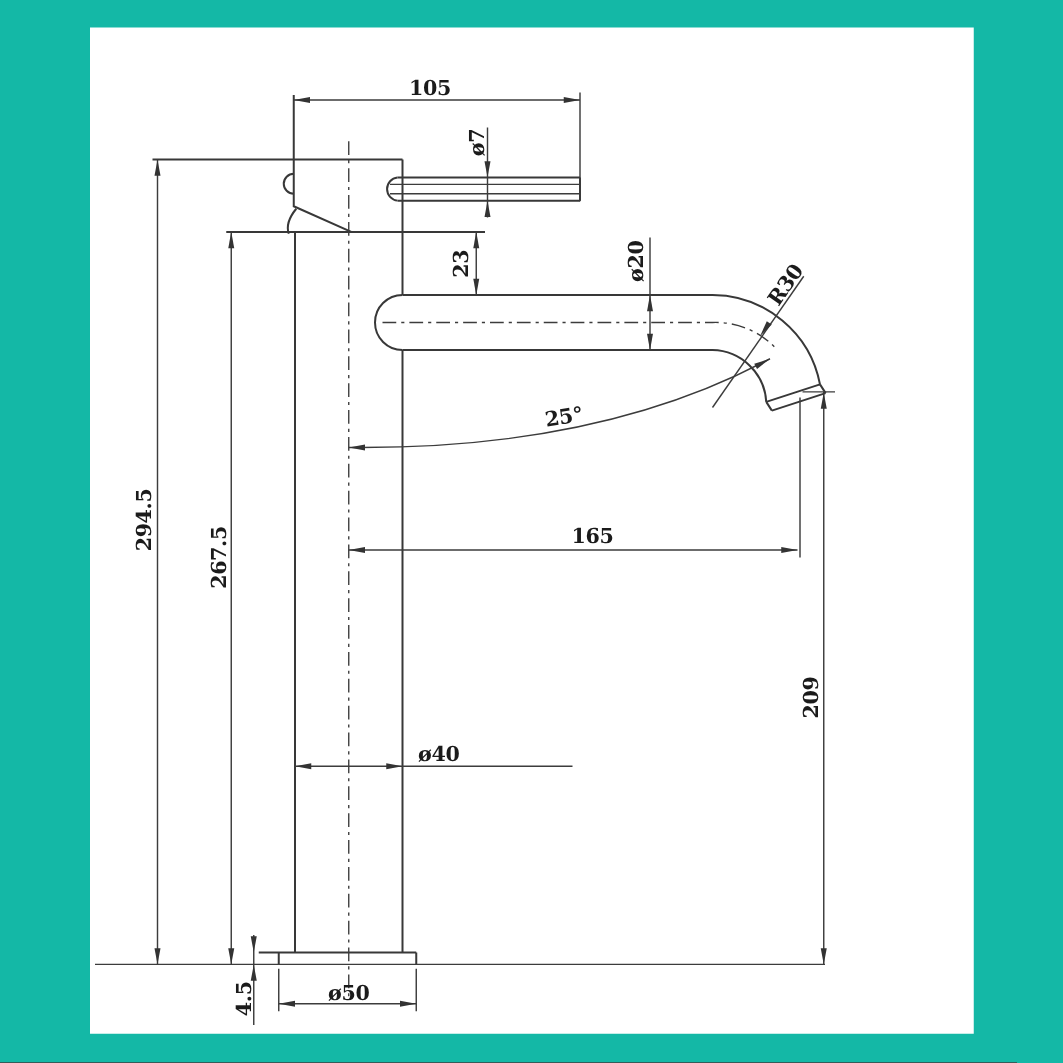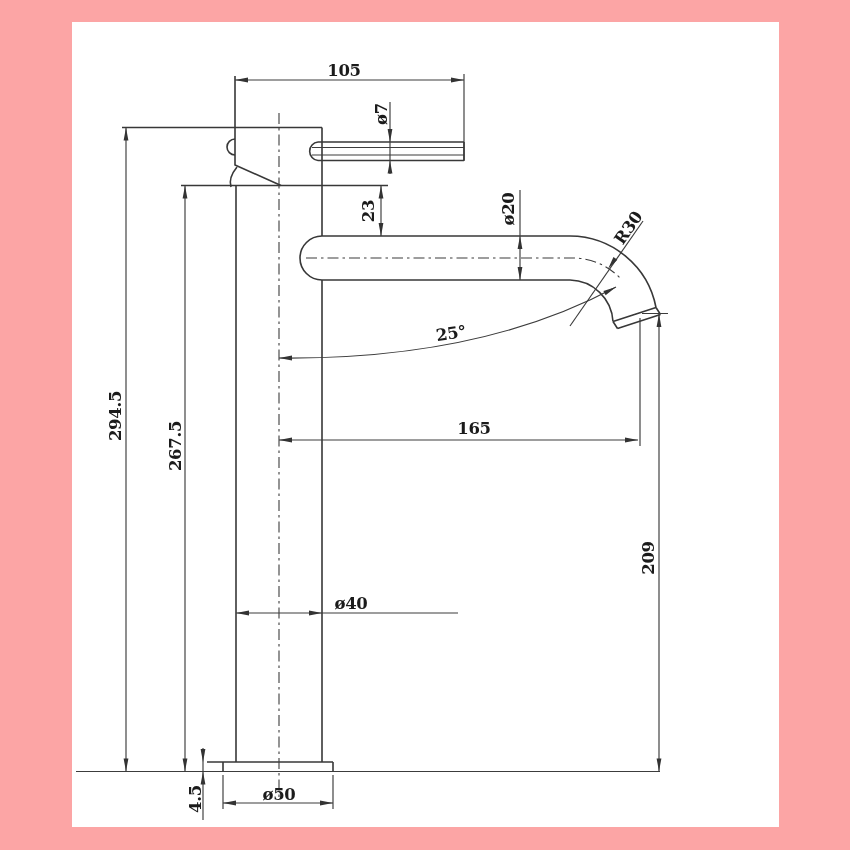--- a/index.html
+++ b/index.html
@@ -1,16 +1,16 @@
 <!DOCTYPE html>
 <html><head>
 <meta charset="utf-8">
 <style>
   html,body{margin:0;padding:0;background:#000;}
-  .stage{position:relative;width:850px;height:850px;background:#fca5a5;overflow:hidden;
+  .stage{position:relative;width:850px;height:850px;background:#14b8a6;overflow:hidden;
          font-family:"DejaVu Serif", serif;}
   svg{position:absolute;left:0;top:0;}
   .outline{stroke:#383838;stroke-width:1.6;fill:none;}
   .thin{stroke:#3c3c3c;stroke-width:1.15;fill:none;}
   .center{stroke:#3c3c3c;stroke-width:1.1;fill:none;stroke-dasharray:11 4 2.5 4;}
   .arrow{fill:#333;stroke:none;}
   text{fill:#1b1b1b;font-size:16.5px;font-weight:bold;letter-spacing:-0.3px;}
   .lbl{text-anchor:middle;}
 </style>
 </head>

